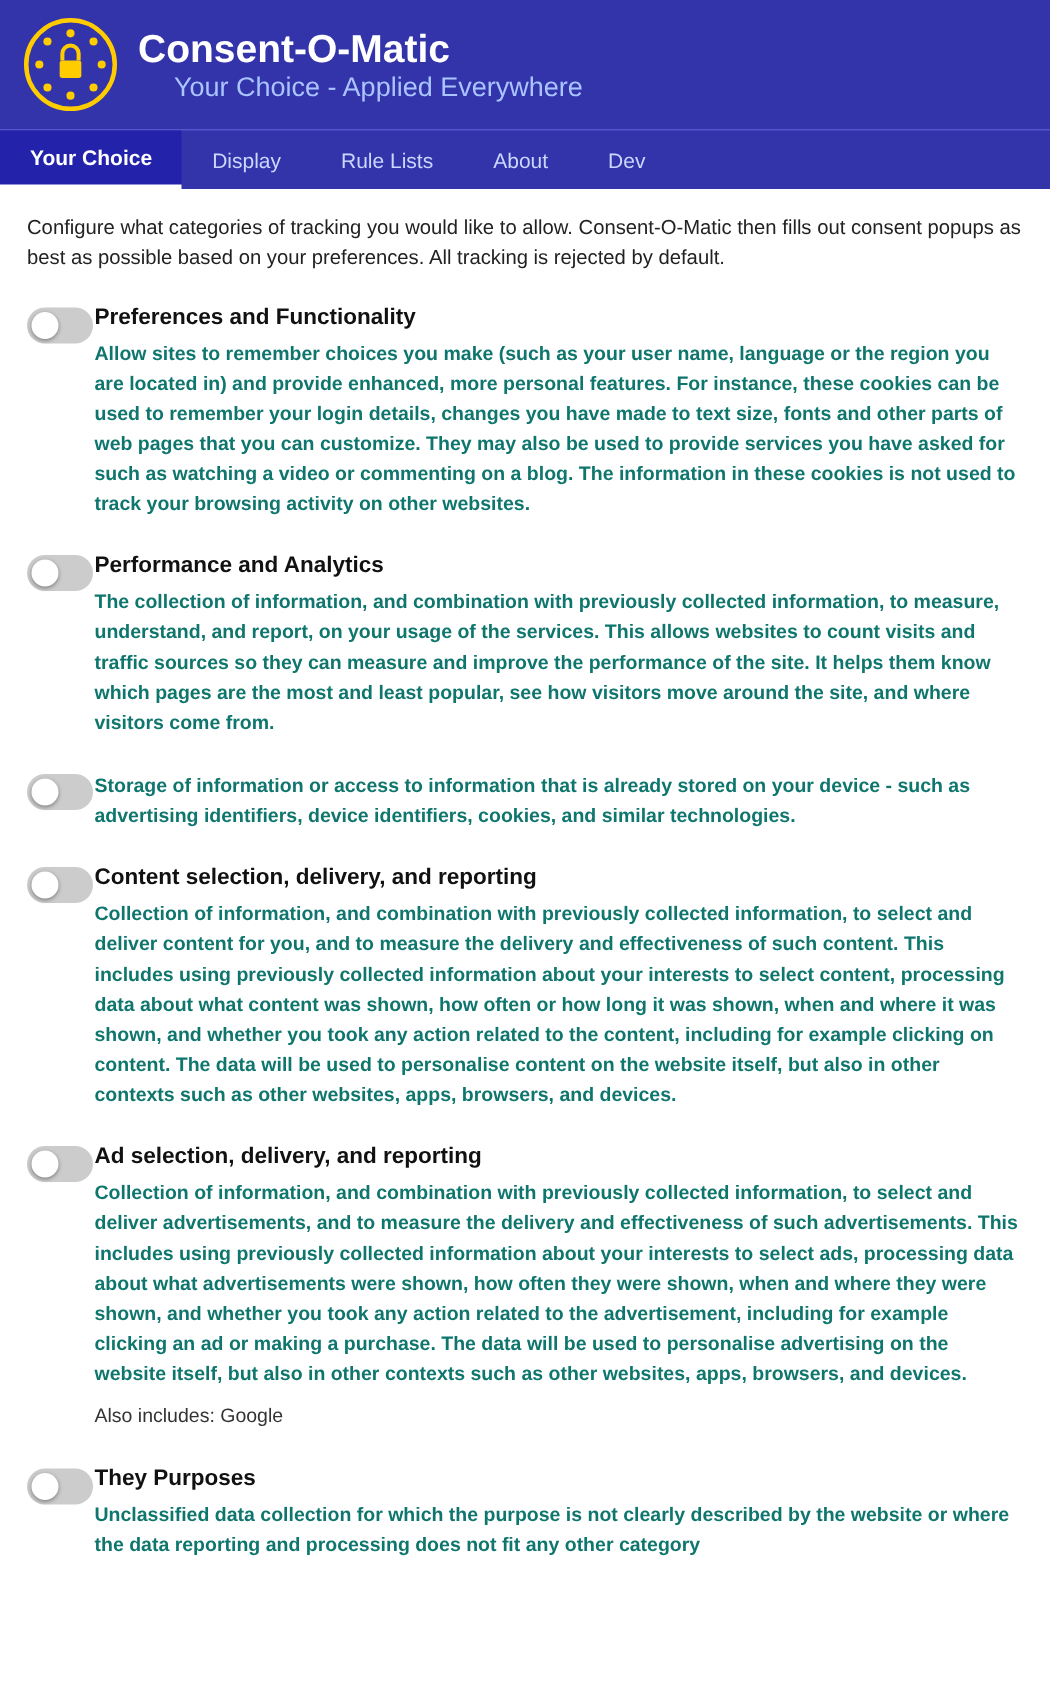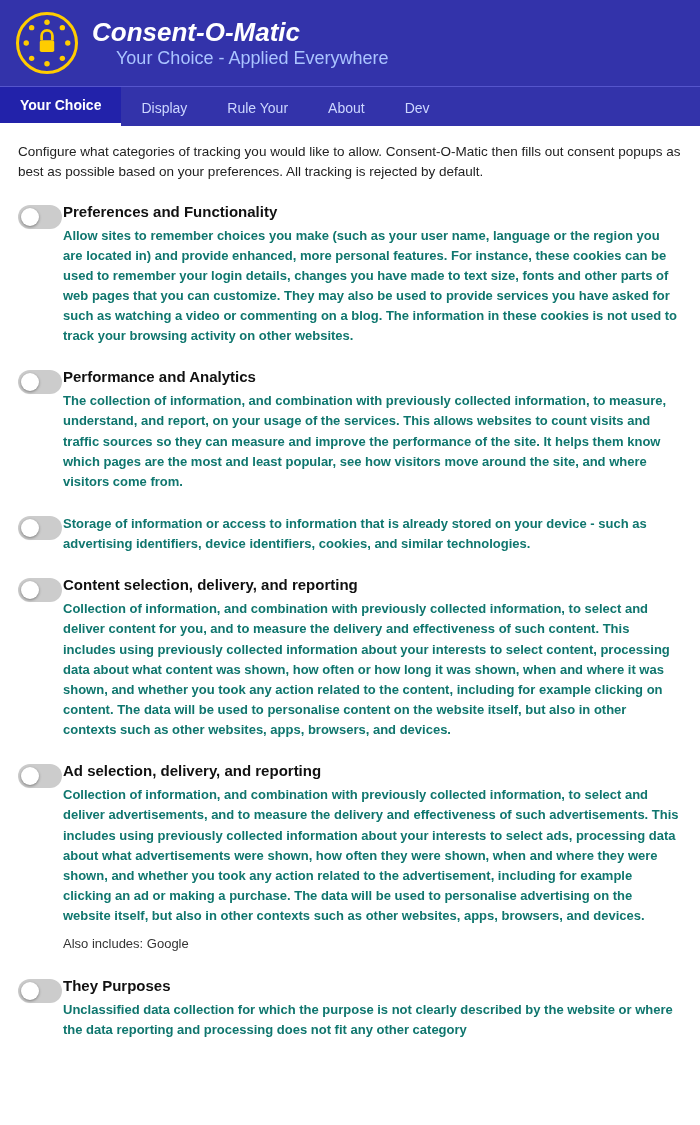--- a/index.html
+++ b/index.html
@@ -32,33 +32,32 @@
       flex-shrink: 0;
     }
     .logo-stars {
       position: absolute;
       top: 0; left: 0; right: 0; bottom: 0;
     }
     .header-text h1 {
       color: #fff;
       font-size: 26px;
       font-weight: bold;
-      font-style: italic;
     }
     .header-text p {
       color: #aac4ff;
       font-size: 18px;
       margin-left: 24px;
     }
 
     
     .nav {
       background: #3333aa;
       display: flex;
-      align-items: flex-end;
+      align-items: center;
       border-top: 1px solid #5555cc;
     }
     .nav-item {
       padding: 10px 20px;
       color: #ccd6ff;
       font-size: 14px;
       cursor: pointer;
       user-select: none;
     }
     .nav-item.active {
@@ -153,21 +152,21 @@
   </div>
   <div class="header-text">
     <h1>Consent-O-Matic</h1>
     <p>Your Choice - Applied Everywhere</p>
   </div>
 </div>
 
 <nav class="nav">
   <div class="nav-item active">Your Choice</div>
   <div class="nav-item">Display</div>
-  <div class="nav-item">Rule Your</div>
+  <div class="nav-item">Rule Lists</div>
   <div class="nav-item">About</div>
   <div class="nav-item">Dev</div>
 </nav>
 
 <div class="content">
   <p class="intro-text">Configure what categories of tracking you would like to allow. Consent-O-Matic then fills out consent popups as best as possible based on your preferences. All tracking is rejected by default.</p>
 
   <div class="category">
     <div class="toggle-wrap">
       <span class="toggle"></span>

